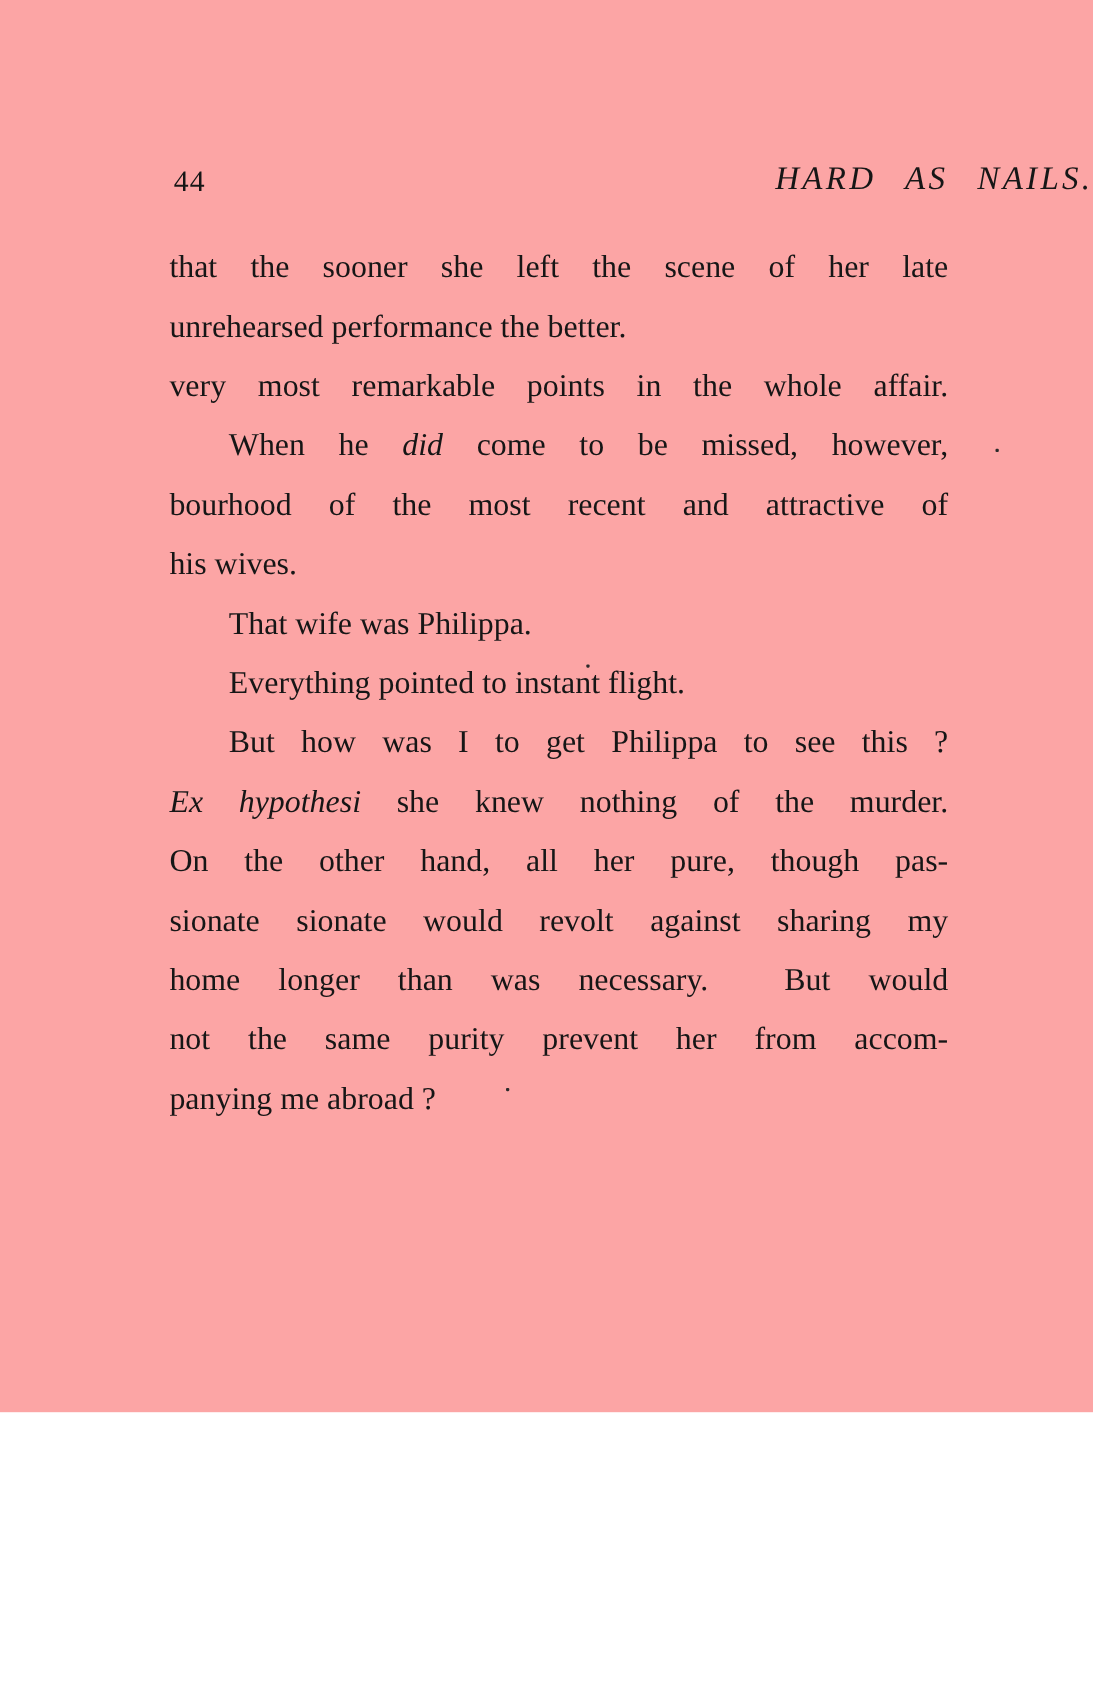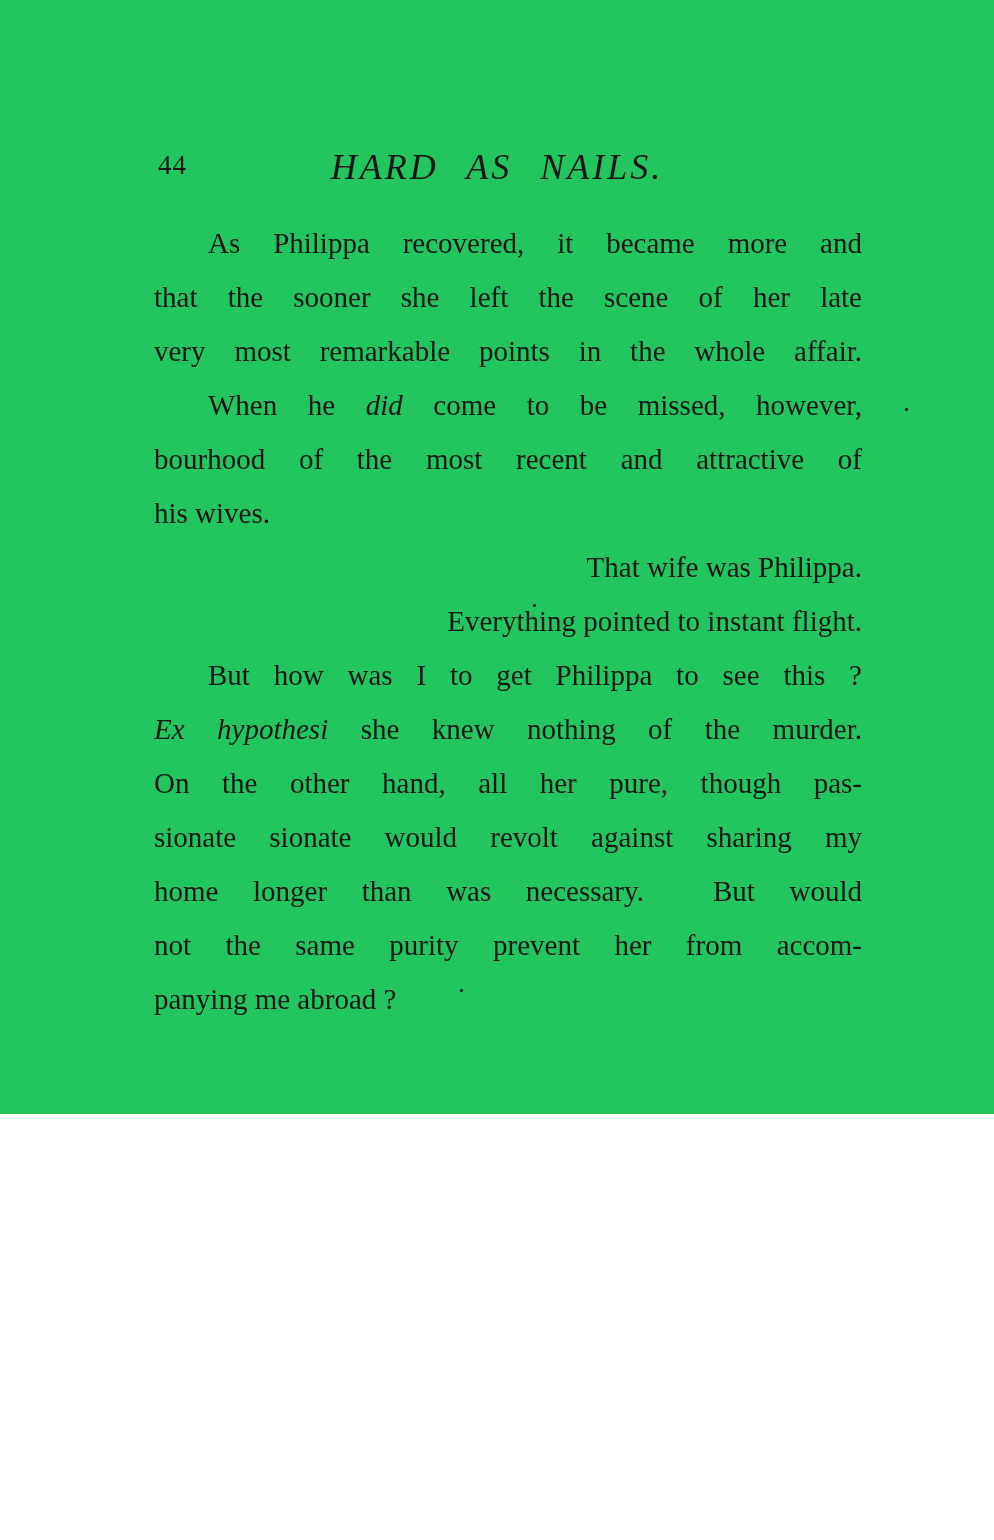--- a/index.html
+++ b/index.html
@@ -3,61 +3,60 @@
 <meta charset="utf-8">
 <style>
   html, body {
     margin: 0;
     padding: 0;
     background: #ffffff;
   }
   .page {
     position: relative;
     width: 994px;
-    height: 1114px;
-    background: #22c55e;
+    height: 1284px;
+    background: #fca5a5;
     overflow: hidden;
     font-family: "Liberation Serif", "DejaVu Serif", serif;
     color: #161616;
   }
   .page-number {
     position: absolute;
     left: 158px;
     top: 150px;
     font-size: 27px;
     letter-spacing: 1px;
   }
   .running-title {
     position: absolute;
     left: 0;
     right: 0;
     top: 146px;
     margin: 0;
-    text-align: center;
-    font-size: 36px;
+    text-align: right;
+    font-size: 30px;
     font-weight: normal;
     font-style: italic;
     letter-spacing: 3px;
     word-spacing: 16px;
   }
   .page-text {
     position: absolute;
     left: 154px;
     top: 216px;
     width: 708px;
   }
   .line {
     height: 54px;
     line-height: 54px;
     font-size: 29px;
     white-space: normal;
   }
   .line.indent {
     text-indent: 54px;
-    text-align: right;
   }
   .line.justify {
     text-align: justify;
     text-align-last: justify;
   }
   .line em {
     font-style: italic;
   }
   .speck {
     position: absolute;
@@ -65,22 +64,22 @@
     border-radius: 1px;
   }
 </style>
 </head>
 <body>
 
 <div class="page">
   <span class="page-number">44</span>
   <h1 class="running-title">HARD AS NAILS.</h1>
   <div class="page-text">
-      <div class="line indent justify"><span>As Philippa recovered, it became more and</span></div>
       <div class="line justify"><span>that the sooner she left the scene of her late</span></div>
+      <div class="line"><span>unrehearsed performance the better.</span></div>
       <div class="line justify"><span>very most remarkable points in the whole affair.</span></div>
       <div class="line indent justify"><span>When he </span><em>did</em><span> come to be missed, however,</span></div>
       <div class="line justify"><span>bourhood of the most recent and attractive of</span></div>
       <div class="line"><span>his wives.</span></div>
       <div class="line indent"><span>That wife was Philippa.</span></div>
       <div class="line indent"><span>Everything pointed to instant flight.</span></div>
       <div class="line indent justify"><span>But how was I to get Philippa to see this ?</span></div>
       <div class="line justify"><em>Ex hypothesi</em><span> she knew nothing of the murder.</span></div>
       <div class="line justify"><span>On the other hand, all her pure, though pas-</span></div>
       <div class="line justify"><span>sionate sionate would revolt against sharing my</span></div>

